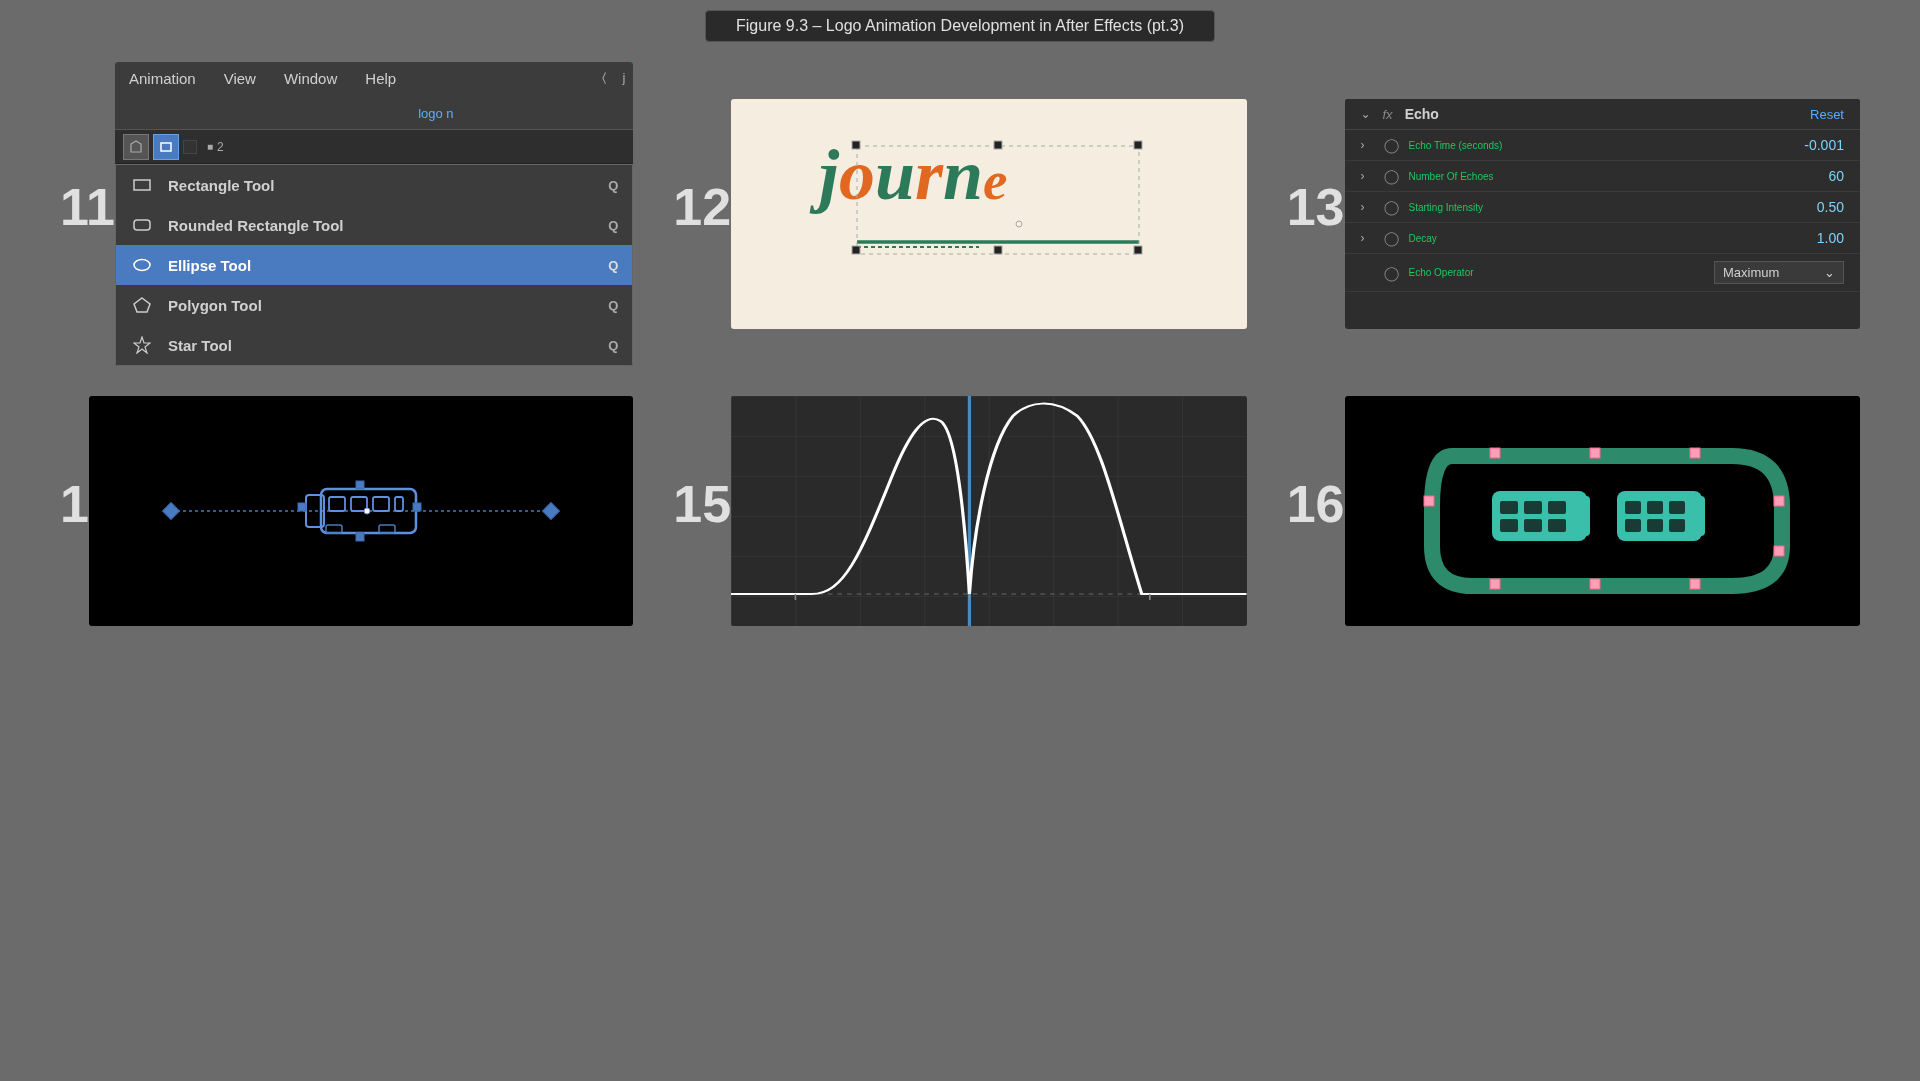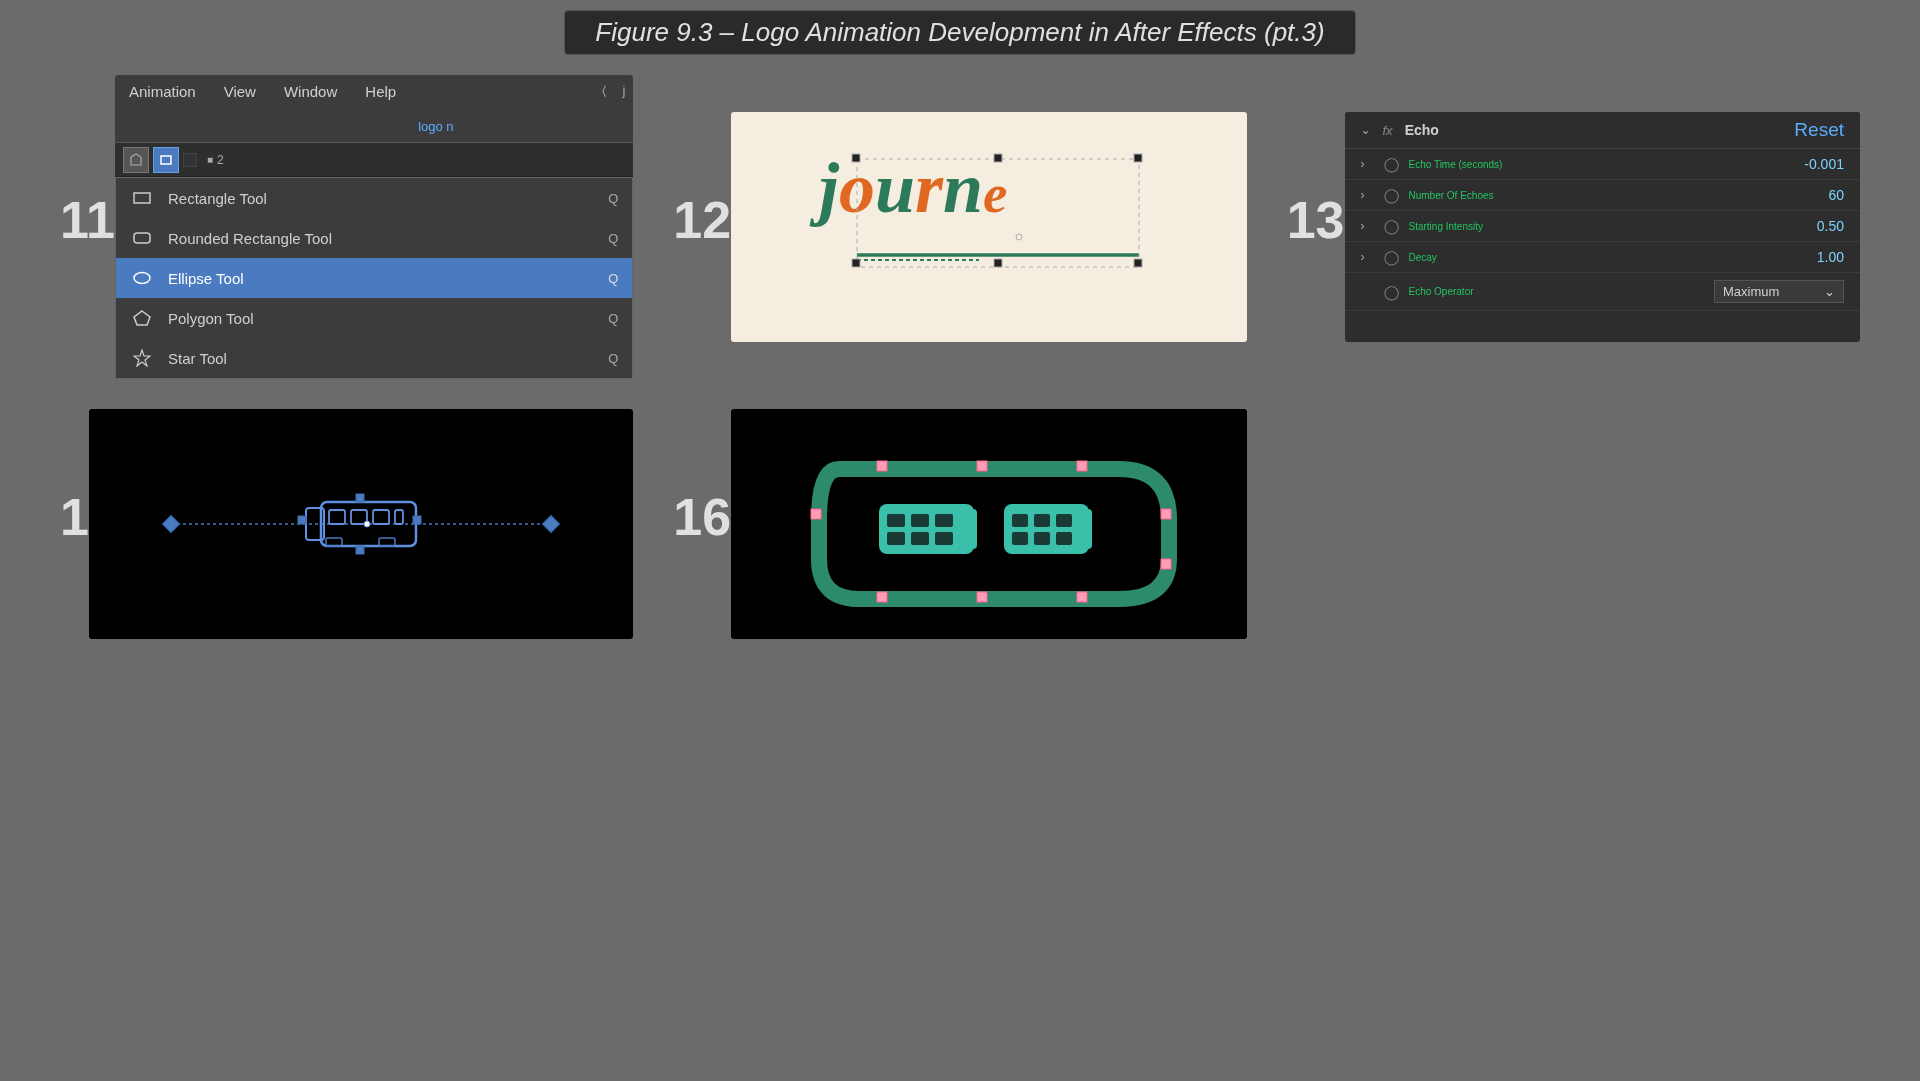--- a/index.html
+++ b/index.html
@@ -13,22 +13,21 @@
 
     
     .title-bar {
       text-align: center;
       padding: 10px 0 20px 0;
     }
     .title-bar .title-text {
       display: inline-block;
       background: #2a2a2a;
       color: #e0e0e0;
-      font-style: italic;
-      font-size: 26px;
+      font-size: 16px;
       padding: 6px 30px;
       border-radius: 4px;
       border: 1px solid #555;
     }
 
     
     .main-grid {
       display: grid;
       grid-template-columns: 1fr 1fr 1fr;
       grid-template-rows: auto auto;
@@ -104,20 +103,21 @@
     }
     .shape-item {
       display: flex;
       align-items: center;
       padding: 8px 14px;
       gap: 14px;
       cursor: pointer;
       color: #d0d0d0;
       font-size: 15px;
       justify-content: space-between;
+      font-weight: bold;
     }
     .shape-item.selected {
       background: #4a7abf;
       color: #fff;
     }
     .shape-item .left-part {
       display: flex; align-items: center; gap: 14px;
     }
     .shape-item .shortcut {
       color: #aaa;
@@ -210,21 +210,21 @@
       margin-right: 4px;
     }
     .echo-title {
       color: #d0d0d0;
       font-size: 14px;
       font-weight: bold;
       flex: 1;
     }
     .reset-btn {
       color: #5aacff;
-      font-size: 19px;
+      font-size: 13px;
       cursor: pointer;
     }
 
     .dropdown-select {
       background: #3a3a3a;
       border: 1px solid #555;
       color: #d0d0d0;
       font-size: 13px;
       padding: 3px 8px;
       min-width: 130px;
@@ -480,20 +480,45 @@
         <rect x="147" y="92" width="8" height="8" fill="#4a7abf" stroke="#3a6aaf"></rect>
         <rect x="262" y="92" width="8" height="8" fill="#4a7abf" stroke="#3a6aaf"></rect>
         <rect x="205" y="70" width="8" height="8" fill="#4a7abf" stroke="#3a6aaf"></rect>
         <rect x="205" y="122" width="8" height="8" fill="#4a7abf" stroke="#3a6aaf"></rect>
 
         <circle cx="216" cy="100" r="3" fill="#fff" stroke="#6090e0" stroke-width="1"></circle>
       </svg>
     </div>
   </div>
 
+  <div class="panel">
+    <div class="panel-number">15</div>
+    <div class="panel-content panel-15-content" style="height:230px;">
+      <svg width="100%" height="230" viewBox="0 0 320 230" preserveAspectRatio="none">
+
+        <defs>
+          <pattern id="grid" width="40" height="40" patternUnits="userSpaceOnUse">
+            <path d="M 40 0 L 0 0 0 40" fill="none" stroke="#3a3a3a" stroke-width="0.8"></path>
+          </pattern>
+        </defs>
+        <rect width="320" height="230" fill="#2a2a2a"></rect>
+        <rect width="320" height="230" fill="url(#grid)"></rect>
+
+        <line x1="0" y1="198" x2="320" y2="198" stroke="#666" stroke-width="0.8" stroke-dasharray="3,3"></line>
+
+        <line x1="148" y1="0" x2="148" y2="230" stroke="#4a8abf" stroke-width="2"></line>
+
+        <path d="M 0,198 C 10,198 30,198 50,198 C 70,198 80,160 100,80 C 110,40 120,15 130,25 C 140,35 145,120 148,198 C 151,130 160,50 175,20 C 185,5 200,2 215,20 C 230,45 240,120 255,198 C 270,198 290,198 320,198" stroke="#ffffff" stroke-width="2" fill="none"></path>
+
+        <line x1="40" y1="198" x2="40" y2="204" stroke="#888" stroke-width="1"></line>
+        <line x1="148" y1="198" x2="148" y2="204" stroke="#888" stroke-width="1"></line>
+        <line x1="260" y1="198" x2="260" y2="204" stroke="#888" stroke-width="1"></line>
+      </svg>
+    </div>
+  </div>
 
   <div class="panel">
     <div class="panel-number">16</div>
     <div class="panel-content panel-16-content">
       <svg width="420" height="230" viewBox="0 0 420 230">
 
         <rect width="420" height="230" fill="#000"></rect>
 
         <path d="M 60,60 L 340,60 Q 390,60 390,110 L 390,150 Q 390,190 340,190 L 80,190 Q 40,190 40,150 L 40,110 Q 40,60 60,60 Z" stroke="#2d8a6a" stroke-width="16" fill="none" stroke-linejoin="round"></path>
 

